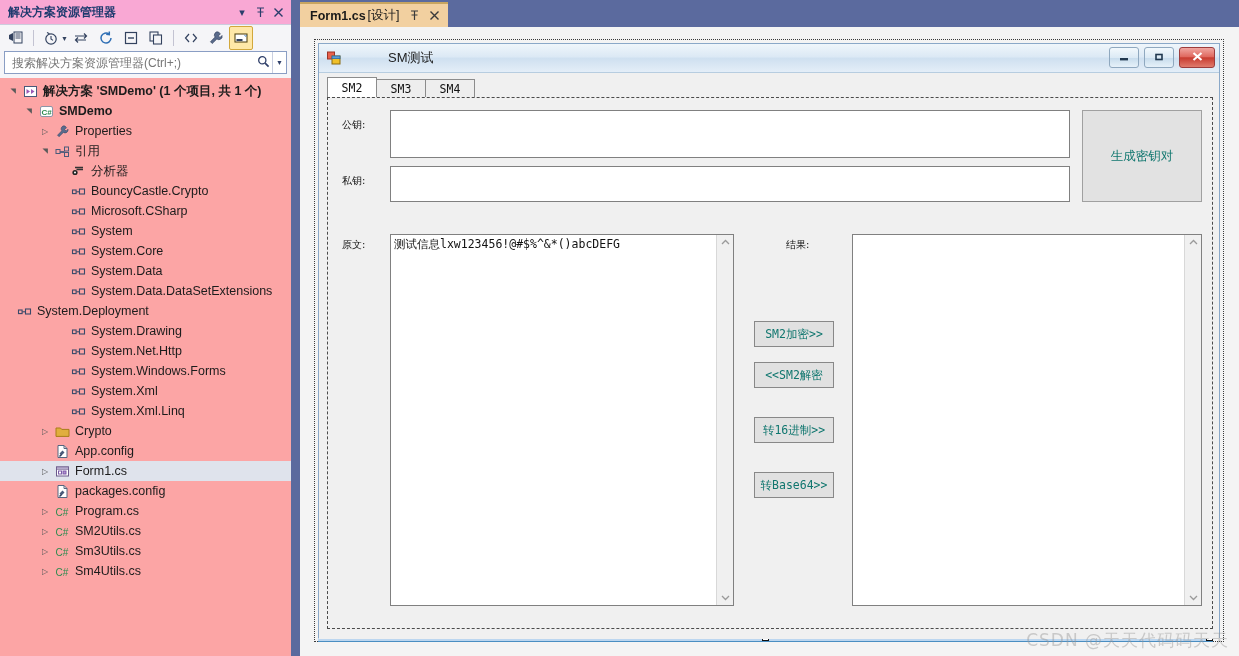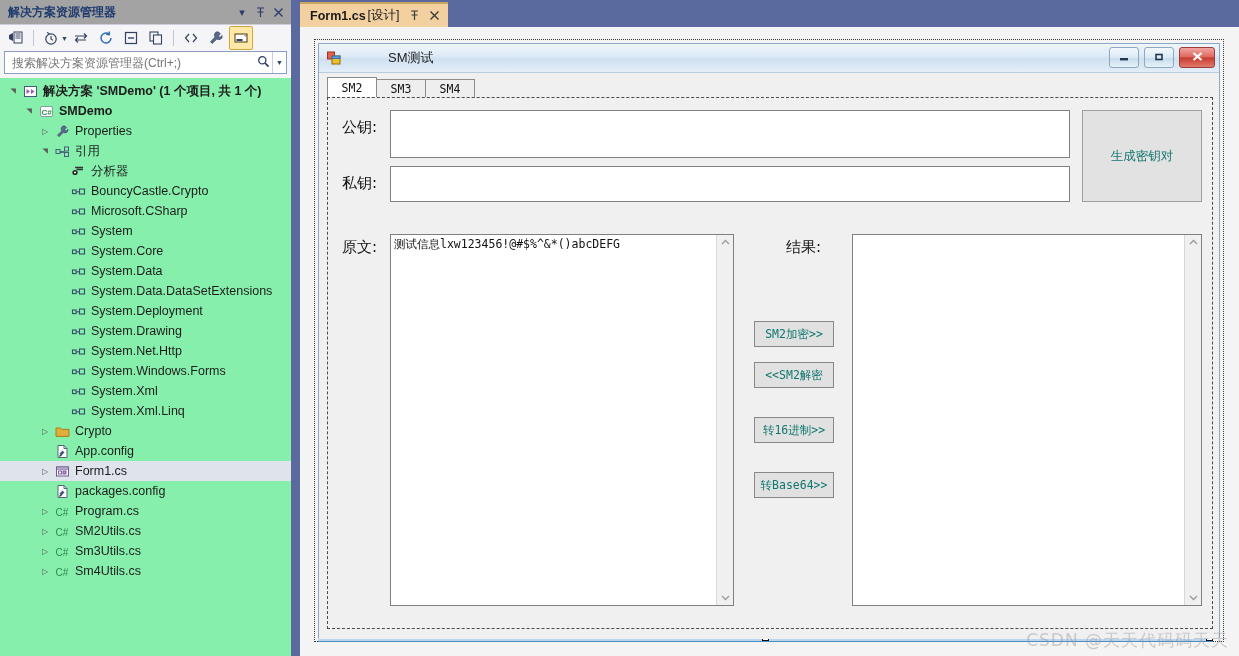--- a/index.html
+++ b/index.html
@@ -18,21 +18,21 @@
   
   #solution-explorer {
     position: absolute; left: 0; top: 0;
     width: 291px; height: 656px;
     background: #f5f5f8;
     display: flex; flex-direction: column;
     border-right: 1px solid #9a9ab0;
   }
   .se-titlebar {
     height: 24px; flex: 0 0 24px;
-    background: #a3a3a3;
+    background: #f9a8d4;
     display: flex; align-items: center;
     padding: 0 4px 0 8px;
     border-bottom: 1px solid #ccccdd;
   }
   .se-title {
     font-size: 12px; color: #1e3a6e; font-weight: bold;
     flex: 1 1 auto; white-space: nowrap; overflow: hidden;
   }
   .se-tb-btn {
     width: 18px; height: 18px;
@@ -87,21 +87,21 @@
   }
   .se-search-drop {
     width: 13px; text-align: center; color: #30406a; font-size: 7px;
     border-left: 1px solid #c9cfe0; height: 100%;
     display: flex; align-items: center; justify-content: center;
   }
 
   .se-tree {
     flex: 1 1 auto;
     overflow: hidden;
-    background: #86efac;
+    background: #fca5a5;
     padding-top: 3px;
   }
   .tree-row {
     height: 20px;
     display: flex; align-items: center;
     font-size: 12.5px;
     color: #1c1c1c;
     white-space: nowrap;
   }
   .tree-row.selected { background: #dfe3ec; }
@@ -237,21 +237,21 @@
   .tabctl-page {
     position: absolute; left: 0; top: 20px;
     width: 886px; height: 532px;
     background: #f0f0f0;
     border: 1px dashed #4a4a4a;
     box-sizing: border-box;
   }
 
   .lbl {
     position: absolute;
-    font-size: 15px;
+    font-size: 10px;
     color: #111;
     font-family: "DejaVu Sans", sans-serif;
     white-space: nowrap;
   }
   .txtbox {
     position: absolute;
     background: #ffffff;
     border: 1px solid #808080;
     box-sizing: border-box;
     font-size: 11.5px;
@@ -537,21 +537,21 @@
           <span class="tw-expander"></span>
           <span class="tw-icon">
             <svg width="15" height="15" viewBox="0 0 15 15">
               <rect x="1.5" y="6" width="3.6" height="3.6" fill="none" stroke="#3a4a6a" stroke-width="1.1"></rect>
               <rect x="8.5" y="5" width="5" height="5" fill="none" stroke="#3a4a6a" stroke-width="1.1"></rect>
               <path d="M5.2 7.8 h3.2" stroke="#3a4a6a" stroke-width="1.1"></path>
             </svg>
           </span>
           <span class="tw-label">System.Data.DataSetExtensions</span>
         </div>
-        <div class="tree-row" style="padding-left: 54px;">
+        <div class="tree-row" style="">
           <span class="tw-expander"></span>
           <span class="tw-icon">
             <svg width="15" height="15" viewBox="0 0 15 15">
               <rect x="1.5" y="6" width="3.6" height="3.6" fill="none" stroke="#3a4a6a" stroke-width="1.1"></rect>
               <rect x="8.5" y="5" width="5" height="5" fill="none" stroke="#3a4a6a" stroke-width="1.1"></rect>
               <path d="M5.2 7.8 h3.2" stroke="#3a4a6a" stroke-width="1.1"></path>
             </svg>
           </span>
           <span class="tw-label">System.Deployment</span>
         </div>

